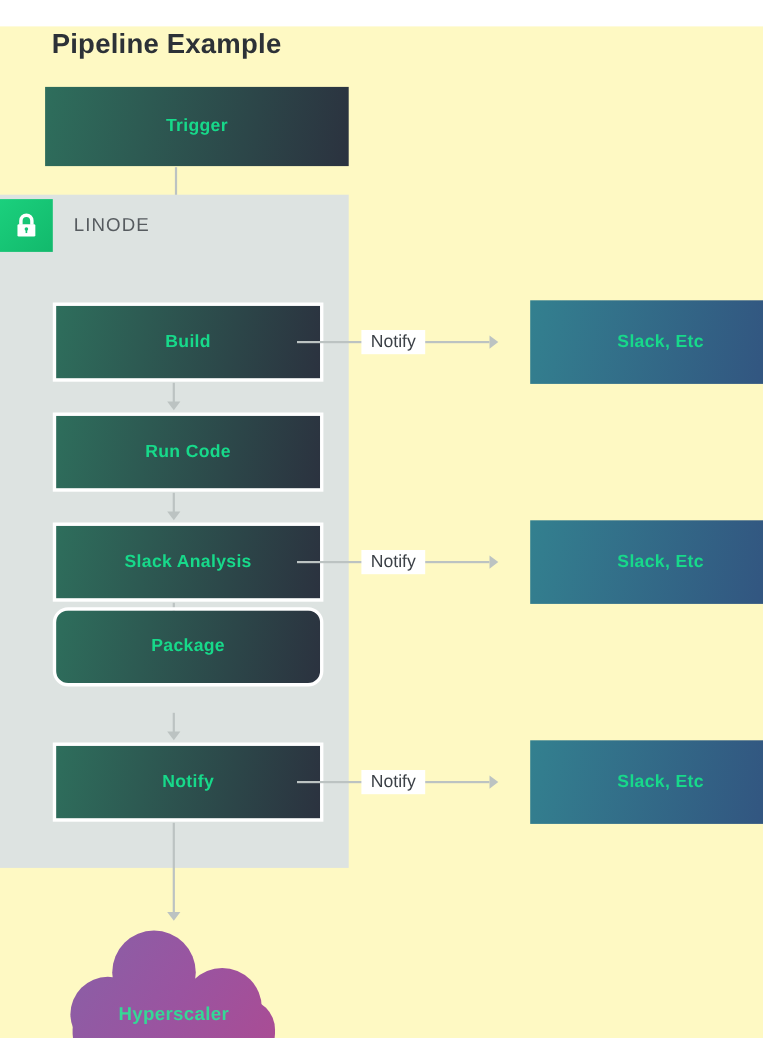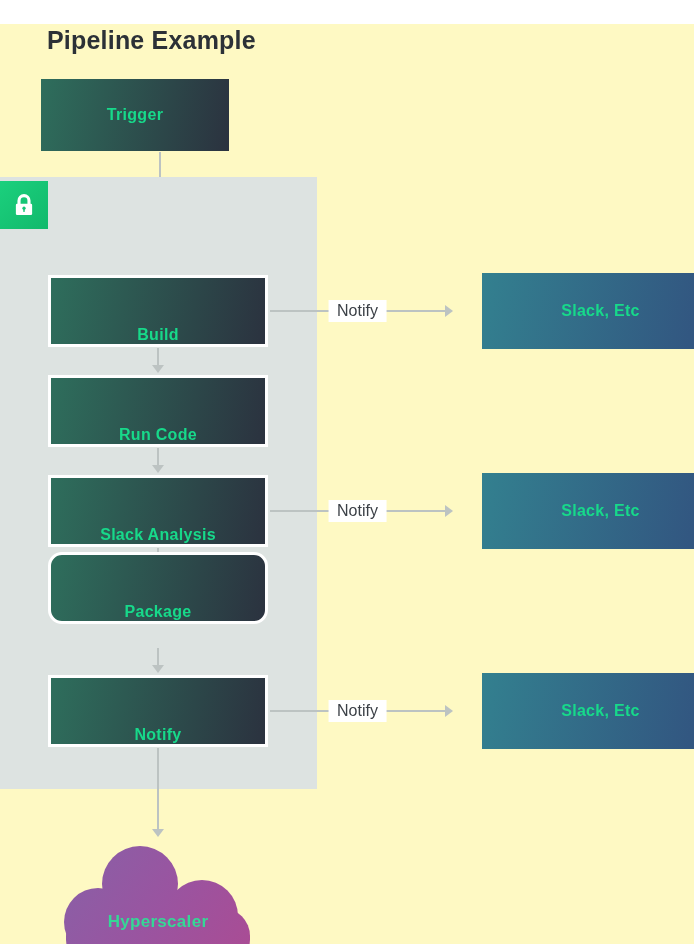--- a/index.html
+++ b/index.html
@@ -15,22 +15,22 @@
     position:absolute;left:47px;top:2px;margin:0;
     font-size:25px;font-weight:700;color:#2c3137;letter-spacing:.2px;
   }
   
   .node{
     position:absolute;display:flex;align-items:center;justify-content:center;
     background:linear-gradient(100deg,#2e6e5c 0%,#2b323f 100%);
     color:#17d98a;font-weight:700;font-size:16px;letter-spacing:.3px;
     box-sizing:border-box;
   }
-  .trigger-box{left:41px;top:55px;width:188px;height:72px;}
-  .step-box{left:48px;width:220px;height:72px;border:3px solid #ffffff;align-items:flex-end;}
+  .trigger-box{left:41px;top:55px;width:276px;height:72px;}
+  .step-box{left:48px;width:246px;height:72px;border:3px solid #ffffff;}
   .slack-box{
     position:absolute;left:482px;width:237px;height:76px;
     display:flex;align-items:center;justify-content:center;
     background:linear-gradient(100deg,#33808f 0%,#32517f 100%);
     color:#17d98a;font-weight:700;font-size:16px;letter-spacing:.3px;
   }
   
   .panel{
     position:absolute;left:0;top:153px;width:317px;height:612px;
     background:#dde3e1;
@@ -83,20 +83,21 @@
 
   <div class="panel"></div>
   <div class="lock-badge">
     <svg width="30" height="30" viewBox="0 0 48 48" aria-hidden="true">
       <path d="M16 23 v-6 a8 8 0 0 1 16 0 v6" stroke="#ffffff" stroke-width="5" fill="none"></path>
       <rect x="11" y="22" width="26" height="18" rx="2" fill="#ffffff"></rect>
       <circle cx="24" cy="29" r="2.6" fill="#16c577"></circle>
       <rect x="22.8" y="29" width="2.4" height="6" fill="#16c577"></rect>
     </svg>
   </div>
+  <div class="panel-label">LINODE</div>
 
   <div class="node step-box" style="top:251px;">
     <span>Build</span>
   </div>
   <div class="varrow" style="left:157px;top:324px;height:18px;"></div>
 
   <div class="node step-box" style="top:351px;">
     <span>Run Code</span>
   </div>
   <div class="varrow" style="left:157px;top:424px;height:18px;"></div>

